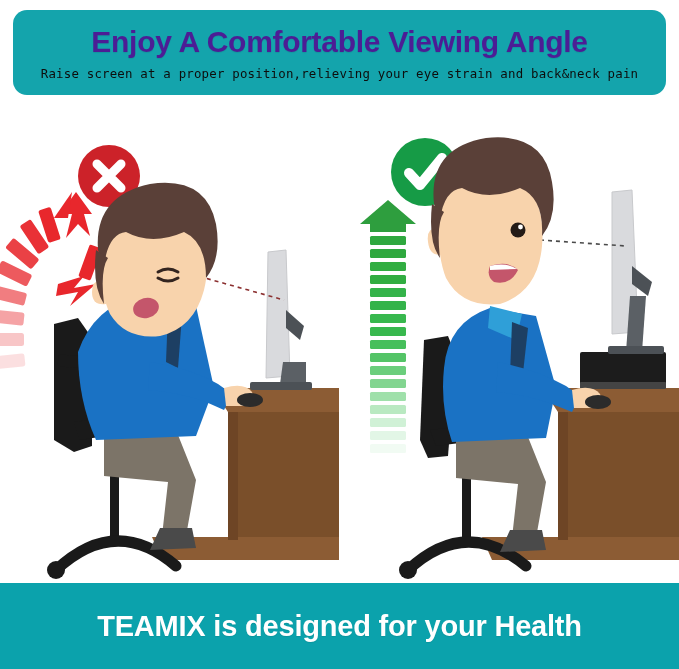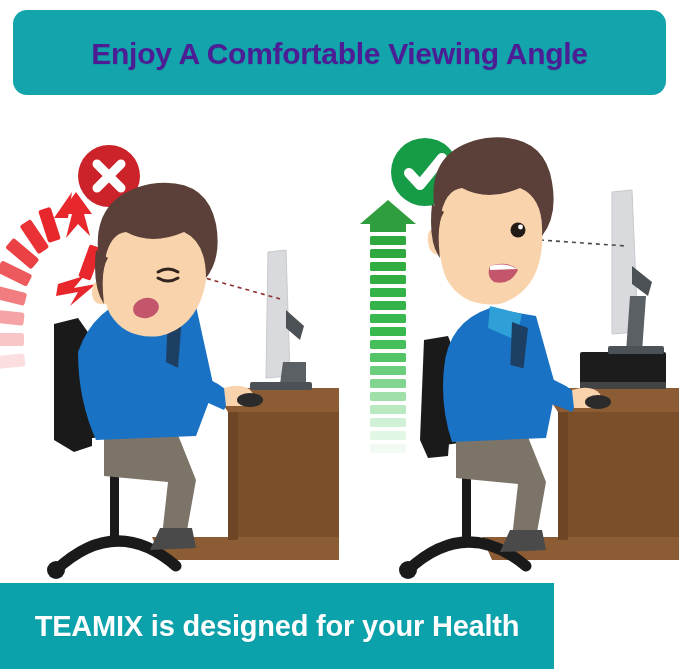--- a/index.html
+++ b/index.html
@@ -55,21 +55,21 @@
     letter-spacing: 0.2px;
     white-space: nowrap;
     margin-top: 7px;
   }
 
   
   .footer-banner {
     position: absolute;
     left: 0;
     top: 583px;
-    width: 554px;
+    width: 679px;
     height: 86px;
     background: #0ba2ac;
     display: flex;
     align-items: center;
     justify-content: center;
   }
   .footer-title {
     color: #ffffff;
     font-family: "Liberation Sans", sans-serif;
     font-weight: bold;
@@ -97,20 +97,21 @@
   .scene-right { left: 340px; }
   .scene svg { display: block; }
 </style>
 </head>
 <body>
 
 <div id="page">
 
   <div class="header-banner">
     <div class="header-title">Enjoy A Comfortable Viewing Angle</div>
+    <div class="header-subtitle">Raise screen at a proper position,relieving your eye strain and back&amp;neck pain</div>
   </div>
 
   <div class="scenes">
 
     <div class="scene scene-left">
       <svg width="339" height="480" viewBox="0 0 339 480" xmlns="http://www.w3.org/2000/svg">
 
         <g transform="translate(0,0)">
           <g transform="translate(84,172) rotate(-8)">
             <rect x="-6" y="-4" width="34" height="13" rx="2" fill="#e8272c" transform="rotate(-62)"></rect>

